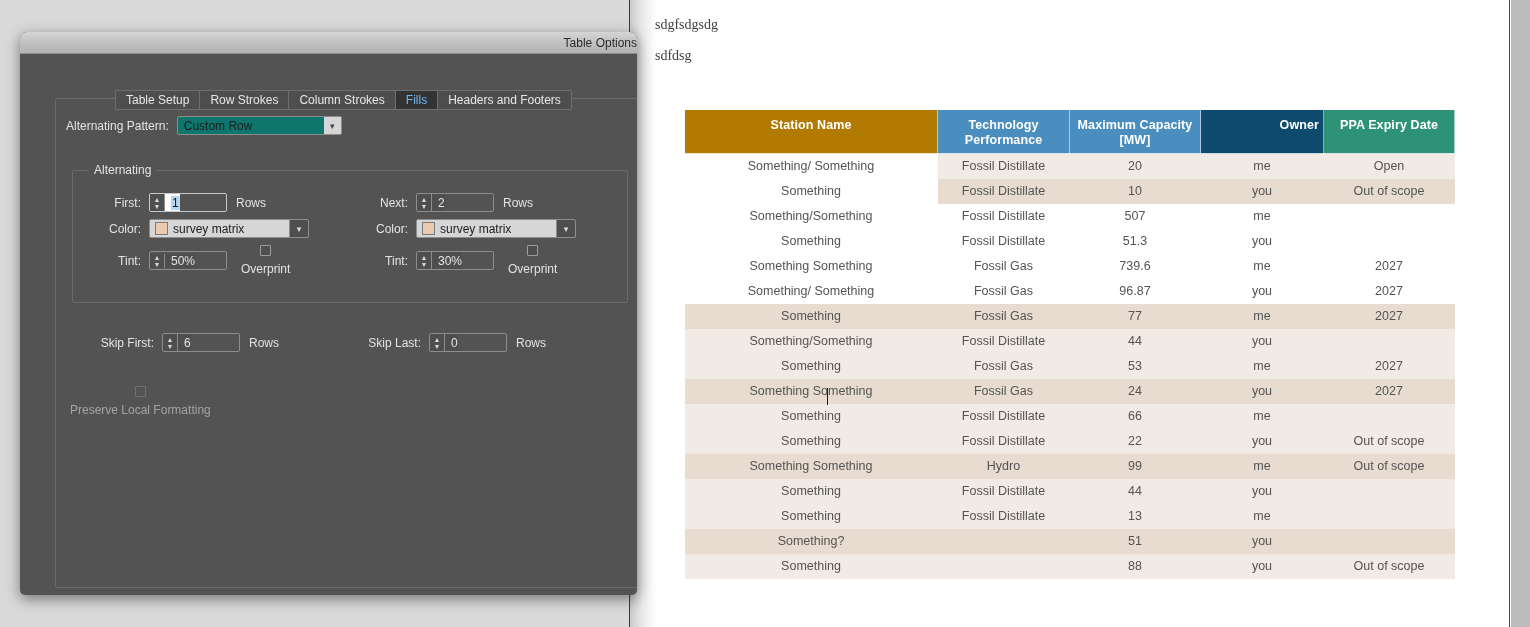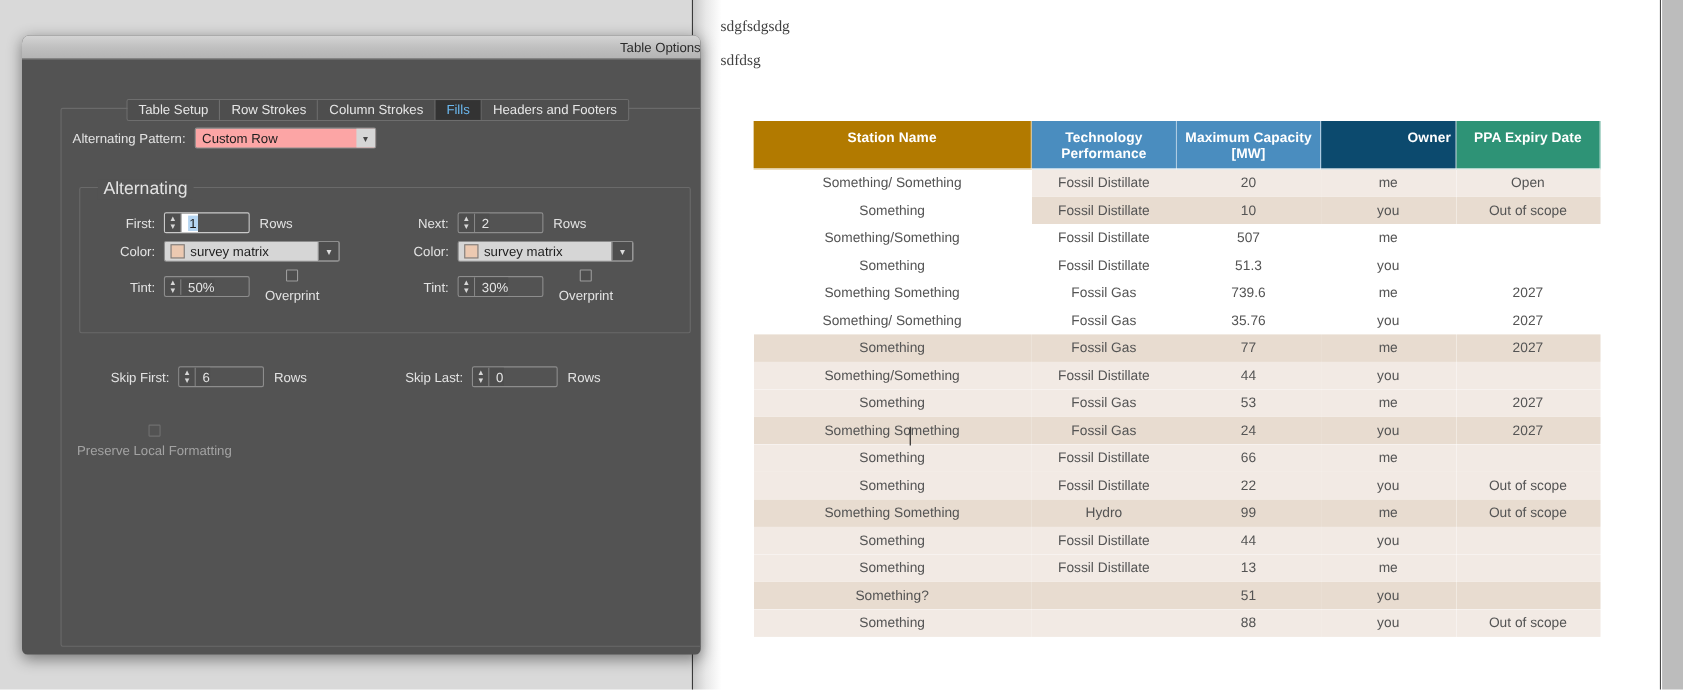--- a/index.html
+++ b/index.html
@@ -155,21 +155,21 @@
   .row-altpattern {
     position: absolute; left: 46px; top: 62px;
     display: flex; align-items: center; gap: 8px;
   }
   .lbl { font-size: 12px; color: #e3e3e3; white-space: nowrap; }
   .lbl-dim { color: #a3a3a3; }
 
   .select-ctl {
     position: relative;
     height: 19px;
-    background: #fca5a5;
+    background: #0f766e;
     border: 1px solid #8d8d8d;
     border-radius: 2px;
     display: flex; align-items: center;
     font-size: 12px; color: #1d1d1d;
     padding-left: 6px;
     box-sizing: border-box;
     cursor: default;
   }
   .select-ctl .arrow {
     margin-left: auto;
@@ -186,21 +186,21 @@
   .fieldset {
     position: absolute;
     border: 1px solid #6a6a6a;
     border-radius: 2px;
     box-sizing: border-box;
   }
   #alternating-group { left: 52px; top: 116px; width: 556px; height: 133px; }
   .fieldset-legend {
     position: absolute; top: -8px; left: 16px;
     background: #535353; padding: 0 5px;
-    font-size: 16px; color: #e3e3e3;
+    font-size: 12px; color: #e3e3e3;
   }
 
   .field-row { position: absolute; display: flex; align-items: center; }
   .lbl-right { text-align: right; }
 
   
   .stepper {
     display: flex; align-items: stretch; height: 19px;
     border: 1px solid #8d8d8d; border-radius: 2px; overflow: hidden;
     box-sizing: border-box;
@@ -328,21 +328,21 @@
         <tr>
           <td class="fill-none">Something Something</td>
           <td class="fill-none cell-gap">Fossil Gas</td>
           <td class="fill-none cell-gap">739.6</td>
           <td class="fill-none cell-gap">me</td>
           <td class="fill-none cell-gap">2027</td>
         </tr>
         <tr>
           <td class="fill-none">Something/ Something</td>
           <td class="fill-none cell-gap">Fossil Gas</td>
-          <td class="fill-none cell-gap">35.76</td>
+          <td class="fill-none cell-gap">96.87</td>
           <td class="fill-none cell-gap">you</td>
           <td class="fill-none cell-gap">2027</td>
         </tr>
         <tr>
           <td class="fill-a">Something</td>
           <td class="fill-a cell-gap">Fossil Gas</td>
           <td class="fill-a cell-gap">77</td>
           <td class="fill-a cell-gap">me</td>
           <td class="fill-a cell-gap">2027</td>
         </tr>

